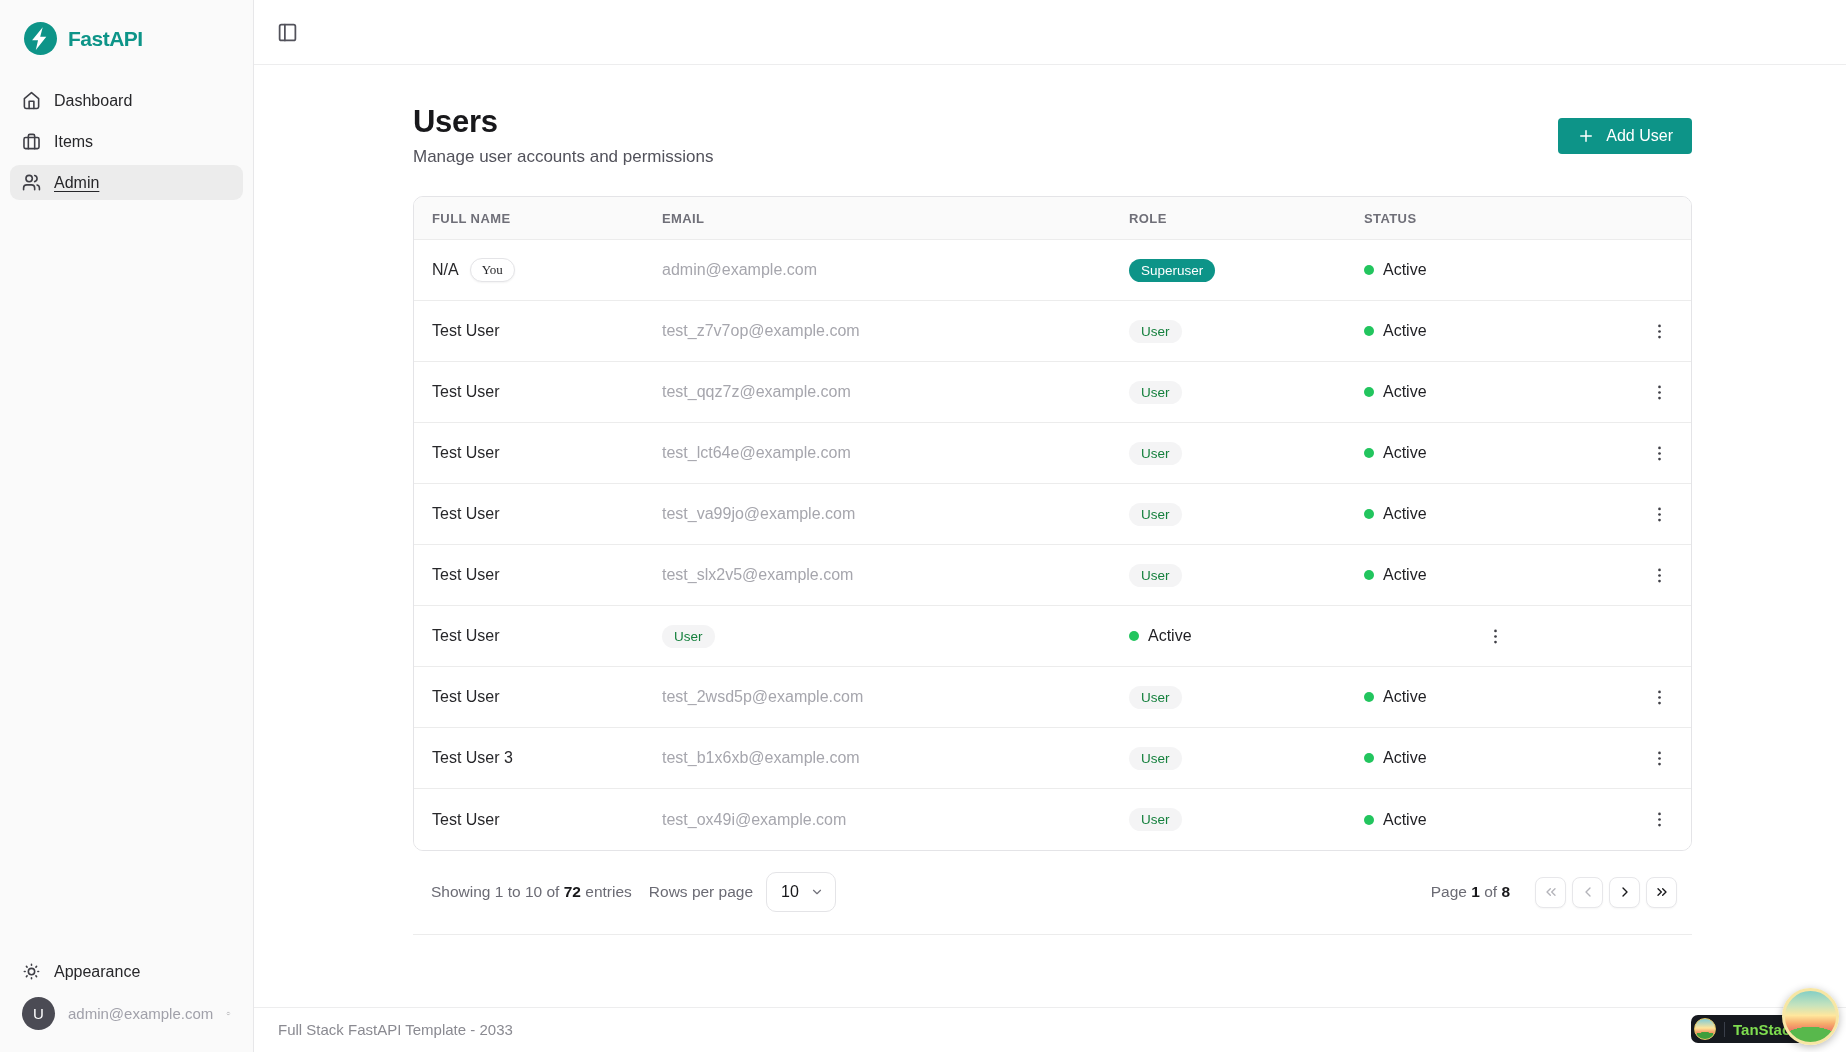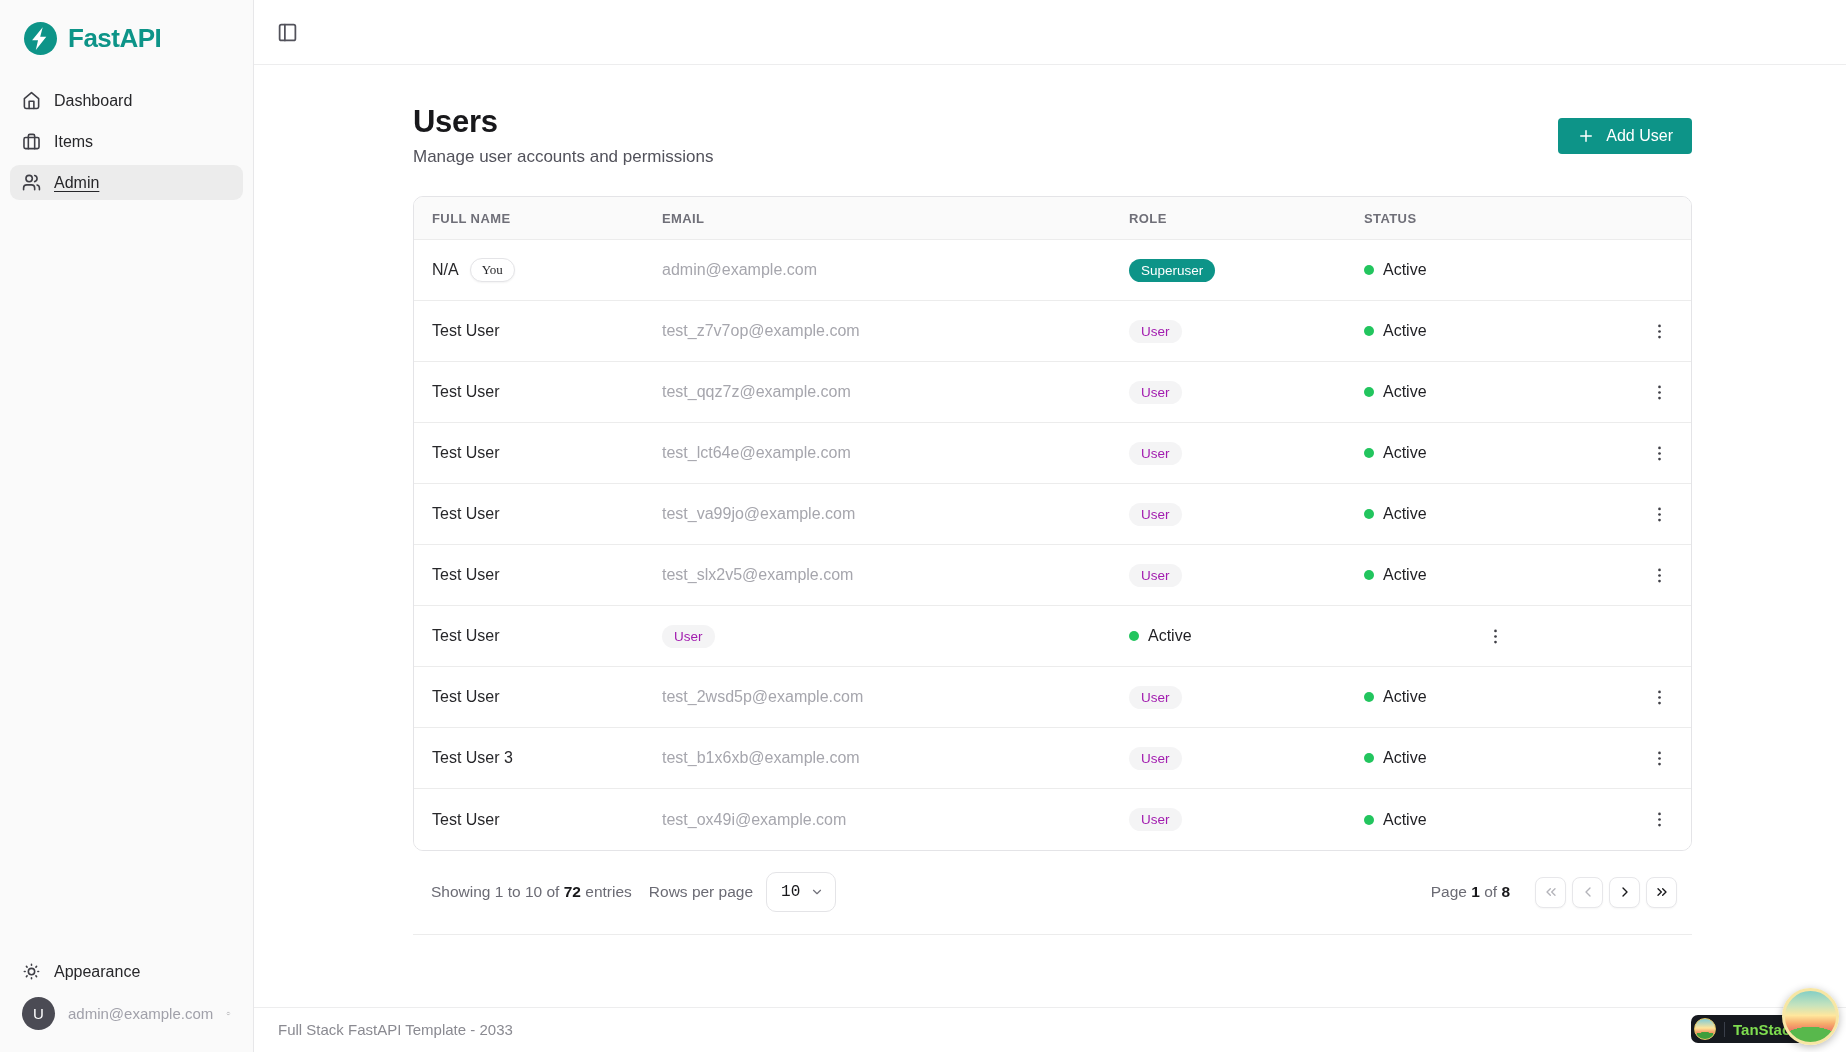--- a/index.html
+++ b/index.html
@@ -12,21 +12,21 @@
   .app { display:flex; width:100%; height:100%; }
 
   
   .sidebar {
     width:254px; min-width:254px; background:#fafafa;
     border-right:1px solid #e7e7e9;
     display:flex; flex-direction:column;
   }
   .logo-row { display:flex; align-items:center; gap:11px; padding:22px 24px 28px; }
   .logo-icon { width:33px; height:33px; display:block; }
-  .logo-text { font-size:26px; font-weight:700; color:#0d9488; letter-spacing:-0.5px;text-align:right; }
+  .logo-text { font-size:21px; font-weight:700; color:#0d9488; letter-spacing:-0.5px;text-align:right; }
   .nav { display:flex; flex-direction:column; gap:6px; padding:0 10px; }
   .nav-item {
     display:flex; align-items:center; gap:13px;
     padding:8px 12px; border-radius:9px; cursor:pointer;
     font-size:16px; color:#27272a;
   }
   .nav-item svg { width:19px; height:19px; stroke:#3f3f46; }
   .nav-item.active { background:#ececec; }
   .nav-item.active .nav-label { text-decoration:underline; text-underline-offset:3px; text-decoration-thickness:1px; }
   .sidebar-bottom { margin-top:auto; padding:0 10px 12px; }
@@ -65,37 +65,37 @@
   .cell-name { display:flex; align-items:center; gap:11px; font-size:16px; font-weight:500; color:#27272a; }
   .you-badge {
     border:1px solid #e4e4e7; background:#fff; border-radius:999px;
     padding:3px 11px; font-size:13px; font-weight:400; color:#27272a;
     box-shadow:0 1px 2px rgba(0,0,0,.05);
     font-family:Liberation Serif, serif;
   }
   .cell-email { font-size:16px; color:#a6a6ad; }
   .badge { display:inline-block; border-radius:999px; padding:4px 12px; font-size:13.5px; }
   .badge-superuser { background:#0d9488; color:#fff; }
-  .badge-user { background:#f4f4f5; color:#a21caf; }
+  .badge-user { background:#f4f4f5; color:#15803d; }
   .cell-status { display:flex; align-items:center; gap:9px; font-size:16px; color:#1f1f23; }
   .status-dot { width:10px; height:10px; border-radius:50%; background:#22c55e; flex:none; }
   .cell-actions { display:flex; justify-content:center; padding-right:14px; }
   .actions-btn { background:none; border:none; cursor:pointer; padding:4px; display:flex; }
   .actions-btn svg { width:19px; height:19px; fill:#3f3f46; }
 
   
   .pagination { display:flex; justify-content:space-between; align-items:center; padding:21px 15px 22px 18px; }
   .pg-left { display:flex; align-items:center; }
   .showing, .rpp-label, .page-info { font-size:15.5px; color:#6b6b74; }
   .showing b, .page-info b { color:#18181b; font-weight:700; }
   .rpp-label { margin-left:17px; }
   .rpp-select {
     margin-left:13px; width:70px; height:40px; border:1px solid #e4e4e7; border-radius:10px;
     background:#fff; display:flex; align-items:center; justify-content:space-between;
-    padding:0 11px 0 14px; font-size:16px; color:#18181b; cursor:pointer; font-family:Liberation Mono, monospace;
+    padding:0 11px 0 14px; font-size:16px; color:#18181b; cursor:pointer; font-family:Liberation Sans, sans-serif;
   }
   .rpp-select svg { width:14px; height:14px; stroke:#71717a; }
   .pg-right { display:flex; align-items:center; }
   .page-info { margin-right:25px; }
   .page-btns { display:flex; gap:6px; }
   .pbtn {
     width:31px; height:31px; border:1px solid #e7e7ea; border-radius:8px; background:#fff;
     display:flex; align-items:center; justify-content:center; cursor:pointer; padding:0;
     box-shadow:0 1px 2px rgba(0,0,0,.04);
   }

